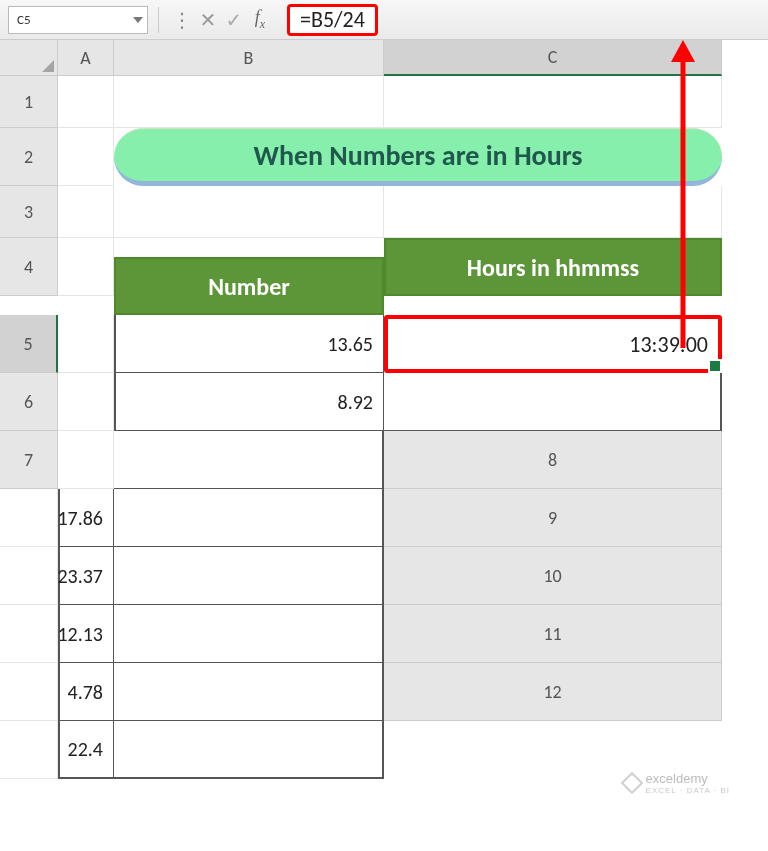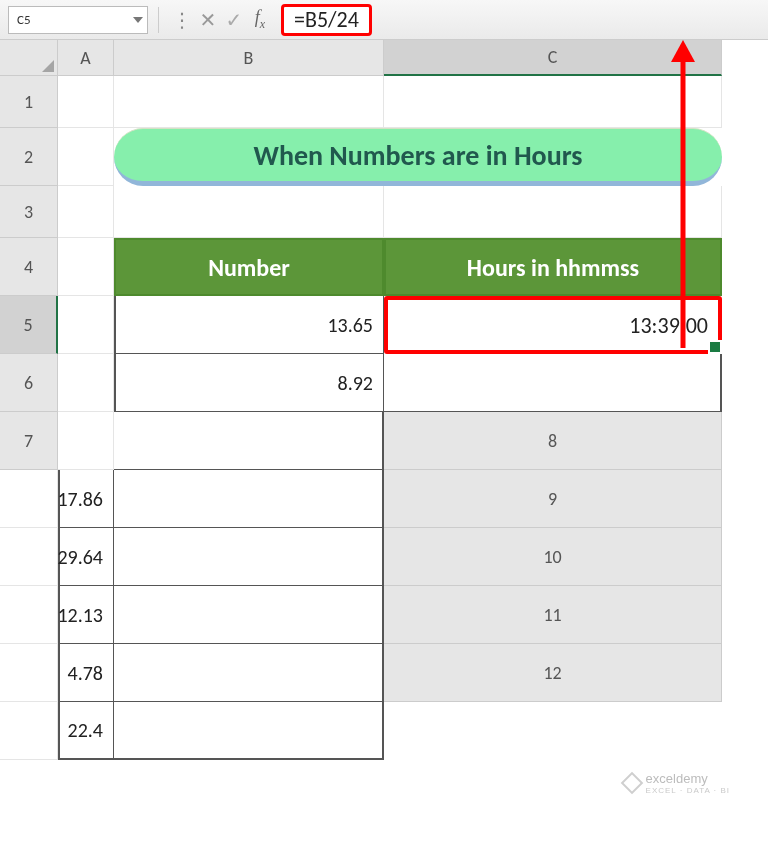--- a/index.html
+++ b/index.html
@@ -31,21 +31,21 @@
   width: 0; height: 0; border-left: 5px solid transparent; border-right: 5px solid transparent;
   border-top: 6px solid #777;
 }
 .fb-sep { width: 1px; height: 26px; background: #ccc; margin: 0 10px; }
 .fb-icon { width: 26px; text-align: center; color: #888; font-size: 20px; }
 .fb-cancel { color: #999; }
 .fb-enter { color: #aaa; }
 .fb-fx { font-style: italic; color: #666; font-family: "Times New Roman", serif; font-size: 18px; }
 .fb-fx sub { font-size: 12px; }
 .formula-text {
-  margin-left: 8px; font-size: 22px; color: #222;
+  margin-left: 14px; font-size: 22px; color: #222;
   border: 3px solid #ff0000; border-radius: 4px;
   padding: 0px 10px; height: 32px; display: flex; align-items: center;
   background: #fff;
 }
 .sheet { display: grid; grid-template-columns: 58px 56px 270px 338px; }
 .col-head, .row-head, .select-all {
   background: #e6e6e6; border-right: 1px solid #ccc; border-bottom: 1px solid #ccc;
   display: flex; align-items: center; justify-content: center;
   font-size: 18px; color: #555;
 }
@@ -76,21 +76,21 @@
   font-size: 28px; font-weight: bold; color: #21584e; border-radius: 29px;
 }
 .tbl-head {
   background: #5c9639; color: #fff; font-weight: bold;
   justify-content: center; font-size: 24px;
   border-left: 2px solid #4e8a2d;
   border-top: 2px solid #4e8a2d;
   border-right: 2px solid #4e8a2d;
   border-bottom: 2px solid #4e8a2d;
 }
-.tbl-head.first { border-left: 2px solid #4e8a2d; }
+.tbl-head.first { border-left: 2px solid #4e8a2d; margin-top: 19px; }
 .tbl-cell-b {
   border-left: 2px solid #555; border-right: 1px solid #555;
   border-bottom: 1px solid #555; justify-content: flex-end;
 }
 .tbl-cell-c {
   border-right: 2px solid #555; border-bottom: 1px solid #555;
   justify-content: flex-end;
 }
 .tbl-cell-b.last, .tbl-cell-c.last { border-bottom: 2px solid #555; }
 .selected-c5 {
@@ -170,21 +170,21 @@
   <div class="cell rdata"></div>
   <div class="cell rdata tbl-cell-c"></div>
 
   <div class="row-head rdata">8</div>
   <div class="cell rdata"></div>
   <div class="cell rdata tbl-cell-b">17.86</div>
   <div class="cell rdata tbl-cell-c"></div>
 
   <div class="row-head rdata">9</div>
   <div class="cell rdata"></div>
-  <div class="cell rdata tbl-cell-b">29.64</div>
+  <div class="cell rdata tbl-cell-b">23.37</div>
   <div class="cell rdata tbl-cell-c"></div>
 
   <div class="row-head rdata">10</div>
   <div class="cell rdata"></div>
   <div class="cell rdata tbl-cell-b">12.13</div>
   <div class="cell rdata tbl-cell-c"></div>
 
   <div class="row-head rdata">11</div>
   <div class="cell rdata"></div>
   <div class="cell rdata tbl-cell-b">4.78</div>

